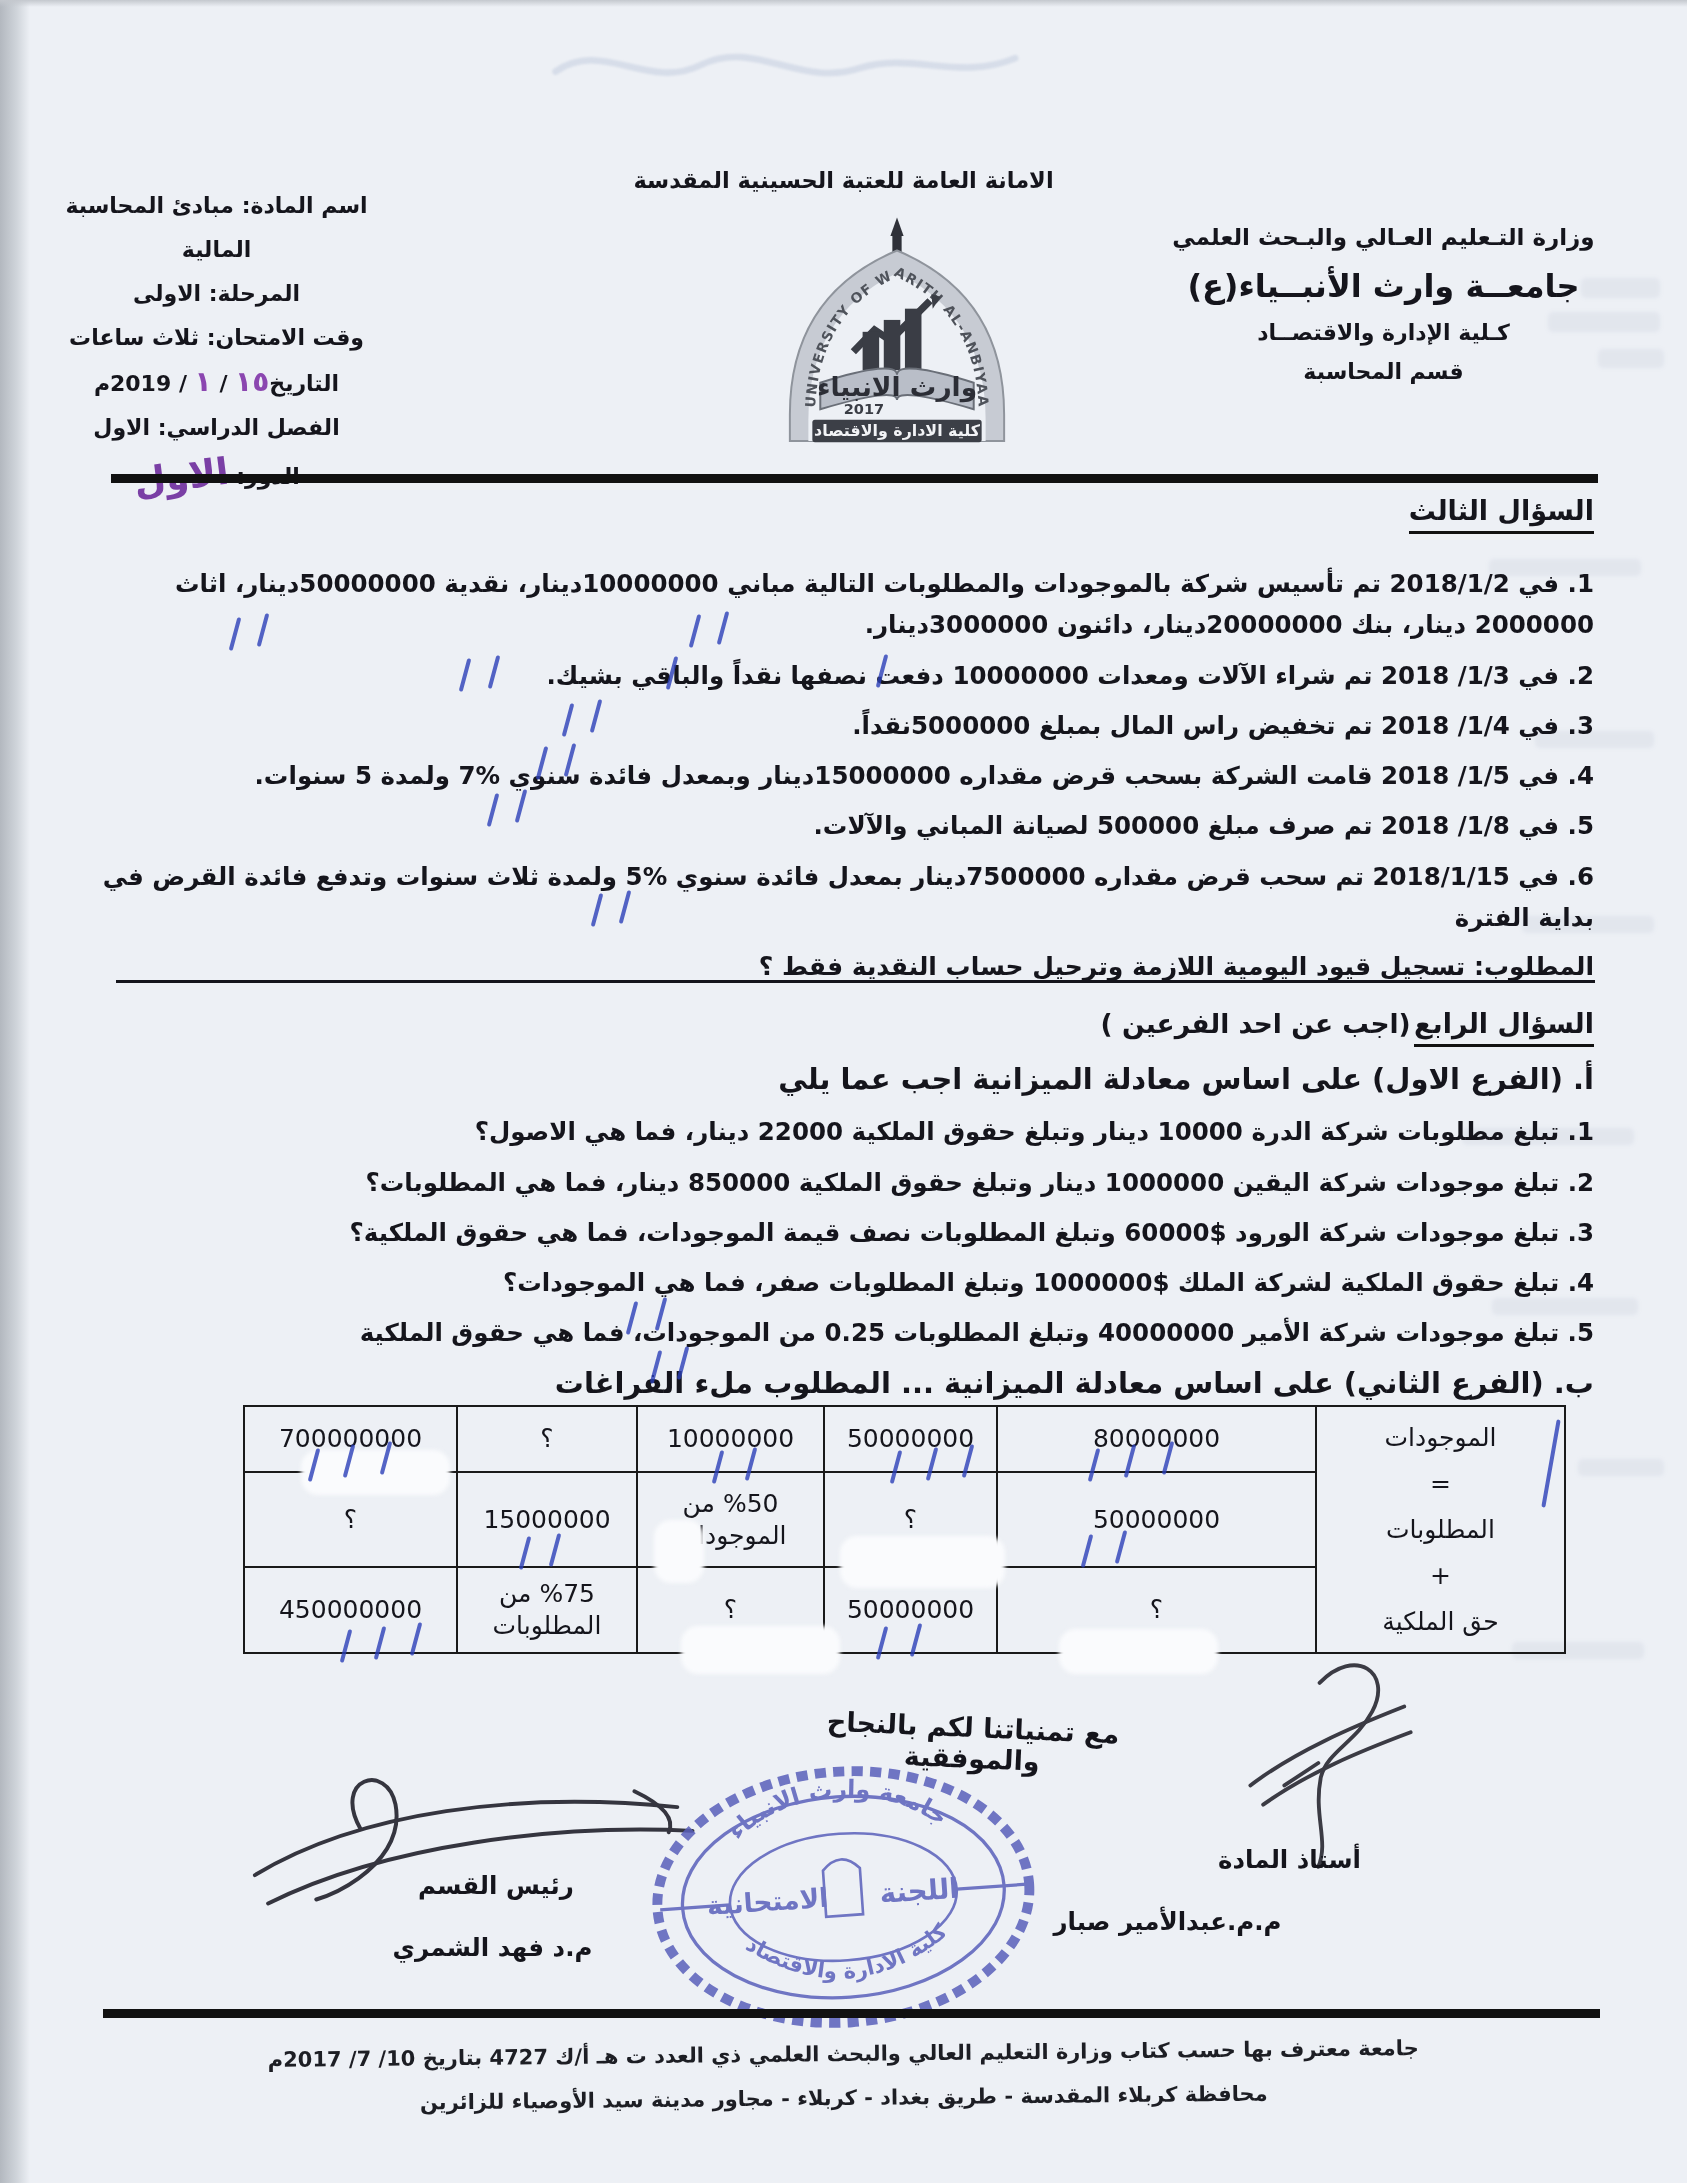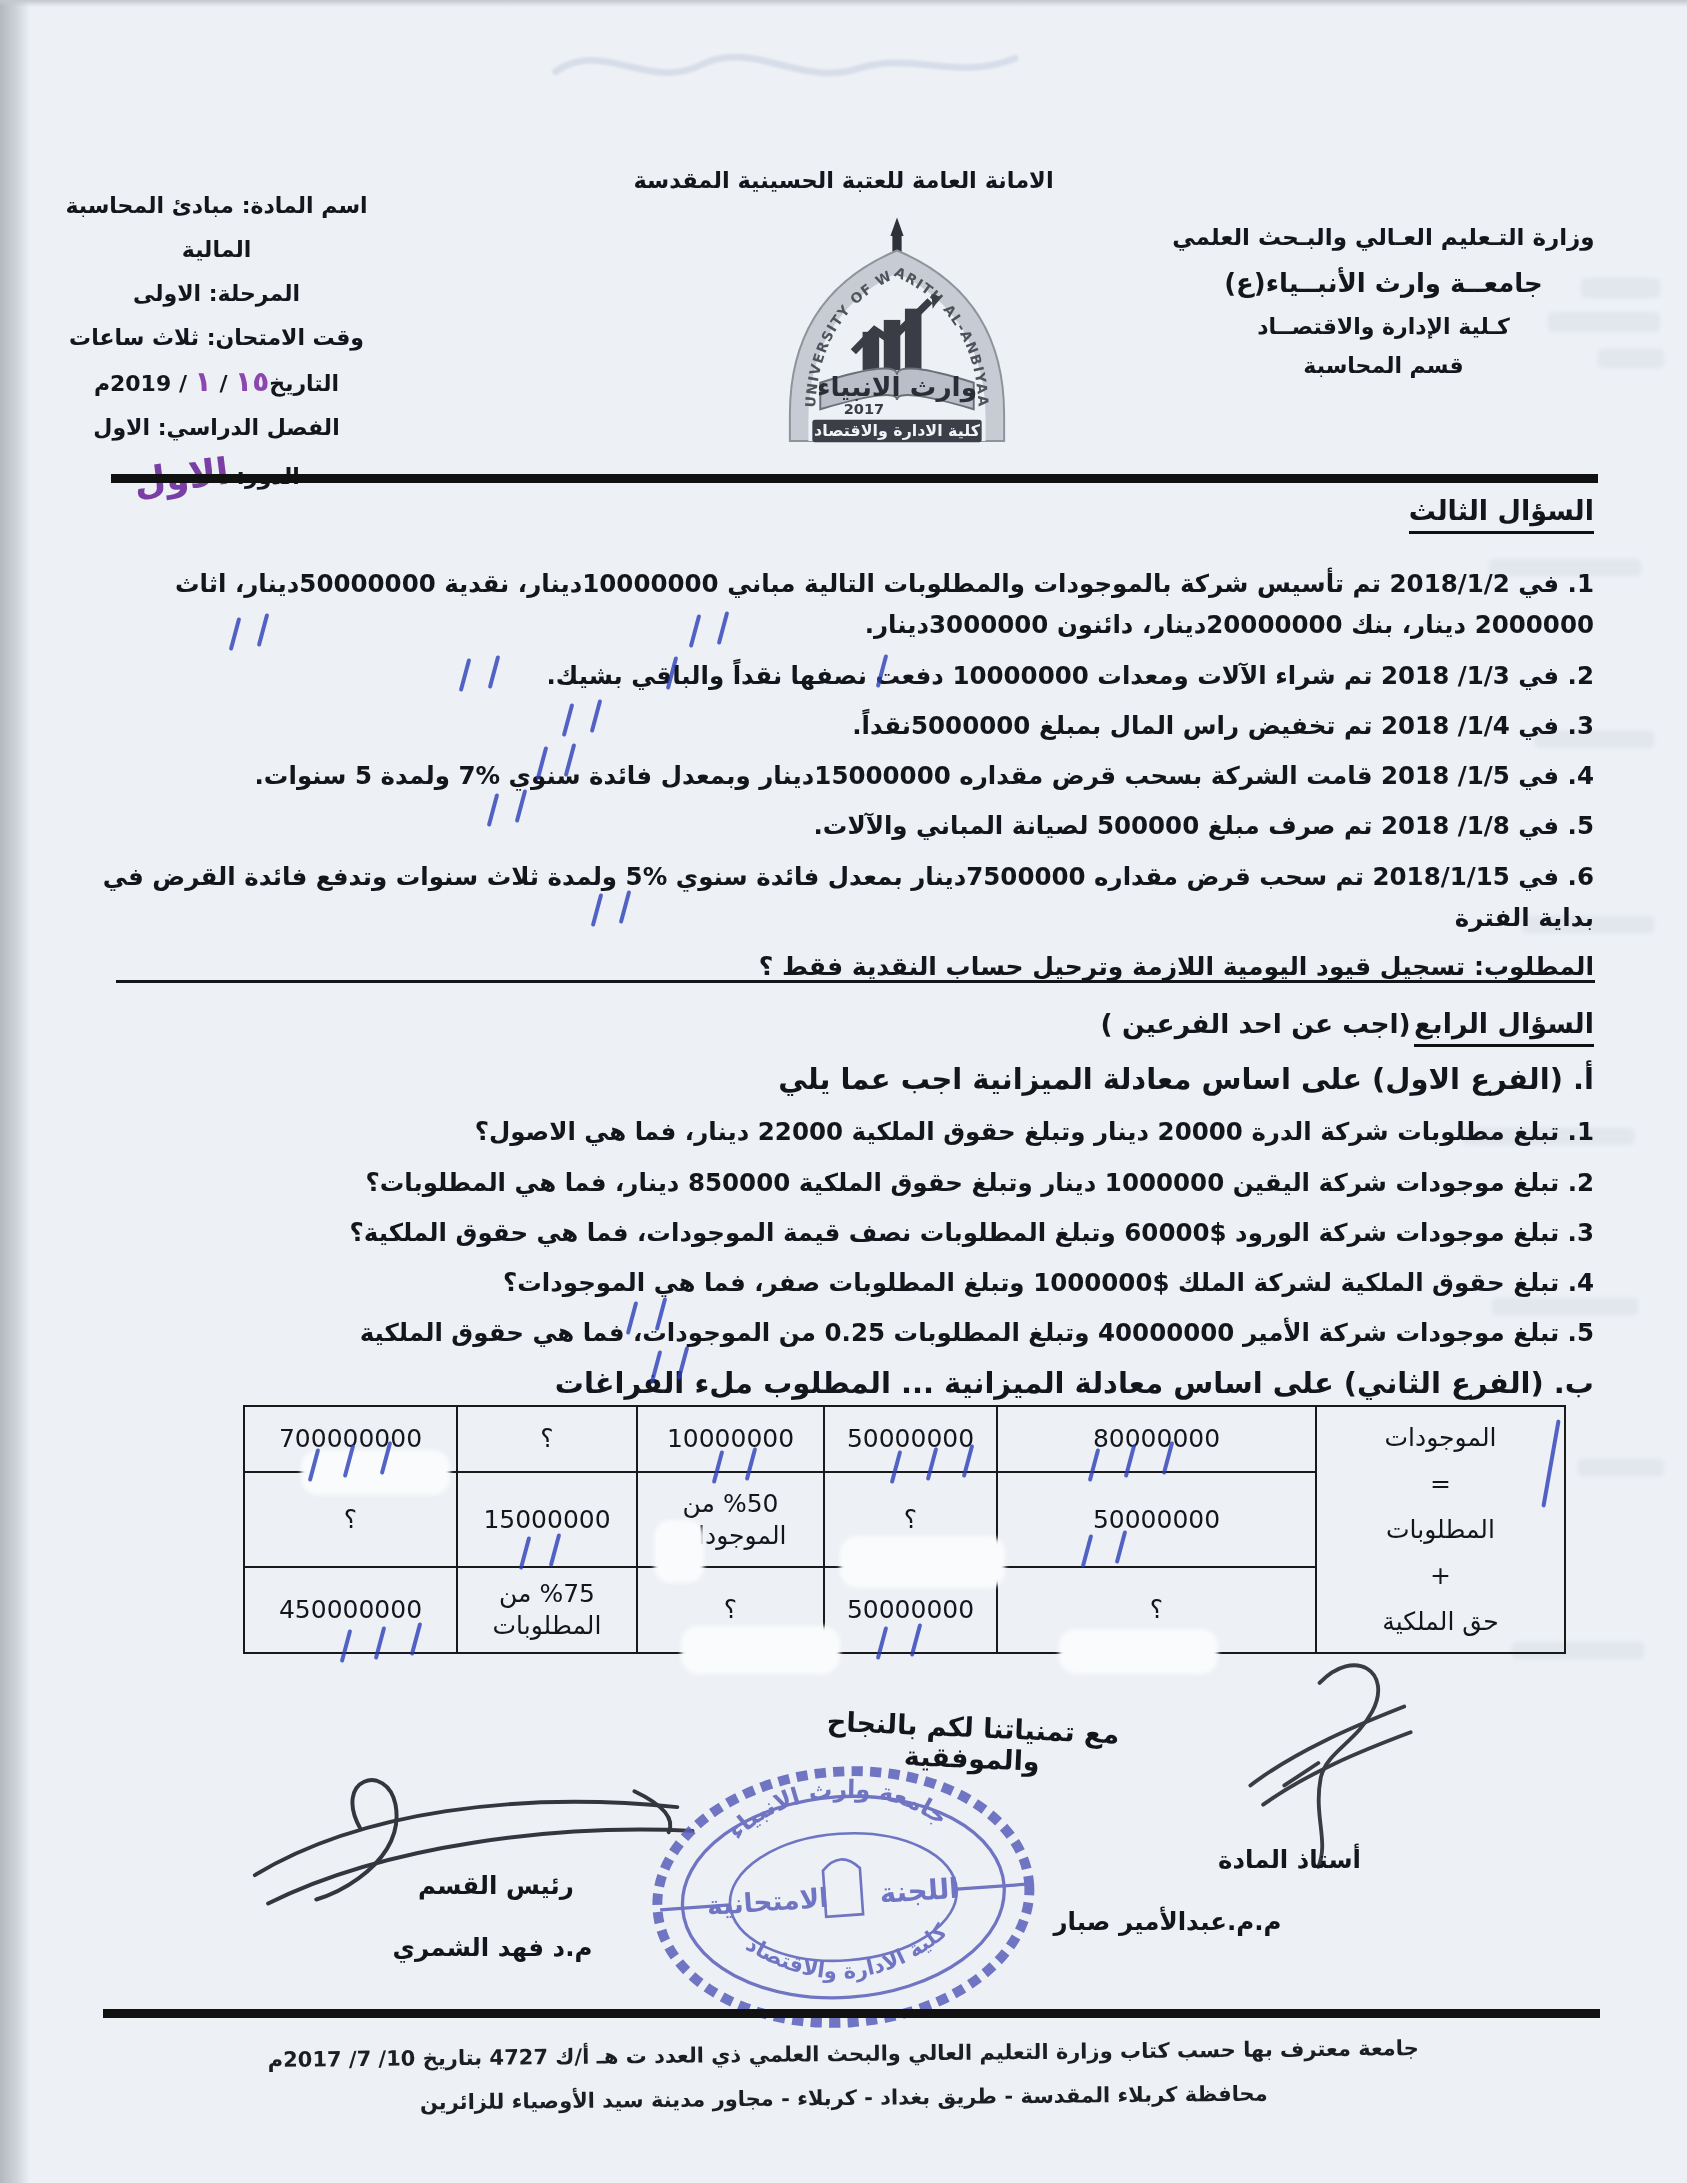--- a/index.html
+++ b/index.html
@@ -7,21 +7,21 @@
         font-family:"DejaVu Sans",sans-serif;color:#15151c;direction:rtl;}
   .scan-edge{position:absolute;left:0;top:0;width:30px;height:2183px;
         background:linear-gradient(to right,#b3b8bf,#cfd4da 55%,rgba(237,240,245,0));}
   .scan-top{position:absolute;left:0;top:0;width:100%;height:6.6px;background:linear-gradient(#c4c8ce,rgba(237,240,245,0));}
 
   
   .org-center{position:absolute;top:167px;left:0;width:100%;text-align:center;
         font-size:22.5px;font-weight:700;}
   .hdr-right{position:absolute;top:226px;right:85px;width:437px;text-align:center;line-height:1;}
   .hdr-right .ministry{font-size:23px;font-weight:600;margin-bottom:21px;}
-  .hdr-right .university{font-size:26px;font-weight:700;margin-bottom:20px;}
+  .hdr-right .university{font-size:32px;font-weight:700;margin-bottom:20px;}
   .hdr-right .college{font-size:22px;font-weight:600;margin-bottom:17px;}
   .hdr-right .department{font-size:22px;font-weight:600;}
   .hdr-left{position:absolute;top:184px;left:38px;width:357px;text-align:center;
         font-size:22px;font-weight:600;line-height:44px;}
   .hw{color:#8b46b0;font-weight:700;font-size:28px;}
   .hw-round{display:inline-block;color:#7a3fa5;font-weight:700;font-size:37px;
         transform:rotate(-7deg) translateY(5.3px);letter-spacing:1.3px;}
 
   
   .logo{position:absolute;left:774px;top:216px;width:246px;height:229px;}
@@ -152,21 +152,21 @@
   </div>
 
   <div class="rule-thin" style="top:980px"></div>
 
   <div class="q4">
     <div>
       <span class="q-title">السؤال الرابع</span>
       <span class="q-title-note">(اجب عن احد الفرعين )</span>
     </div>
     <div class="branch">أ‌. (الفرع الاول) على اساس معادلة الميزانية اجب عما يلي</div>
-    <div class="q-item">1. تبلغ مطلوبات شركة الدرة 20000 دينار وتبلغ حقوق الملكية 22000 دينار، فما هي الاصول؟</div>
+    <div class="q-item">1. تبلغ مطلوبات شركة الدرة 10000 دينار وتبلغ حقوق الملكية 22000 دينار، فما هي الاصول؟</div>
     <div class="q-item">2. تبلغ موجودات شركة اليقين 1000000 دينار وتبلغ حقوق الملكية 850000 دينار، فما هي المطلوبات؟</div>
     <div class="q-item">3. تبلغ موجودات شركة الورود $60000 وتبلغ المطلوبات نصف قيمة الموجودات، فما هي حقوق الملكية؟</div>
     <div class="q-item">4. تبلغ حقوق الملكية لشركة الملك $1000000 وتبلغ المطلوبات صفر، فما هي الموجودات؟</div>
     <div class="q-item">5. تبلغ موجودات شركة الأمير 40000000 وتبلغ المطلوبات 0.25 من الموجودات، فما هي حقوق الملكية</div>
     <div class="branch" style="margin-bottom:0">ب‌. (الفرع الثاني) على اساس معادلة الميزانية ... المطلوب ملء الفراغات</div>
   </div>
 
   <table class="bal-table" dir="rtl">
     <colgroup>
         <col style="width:249px">

